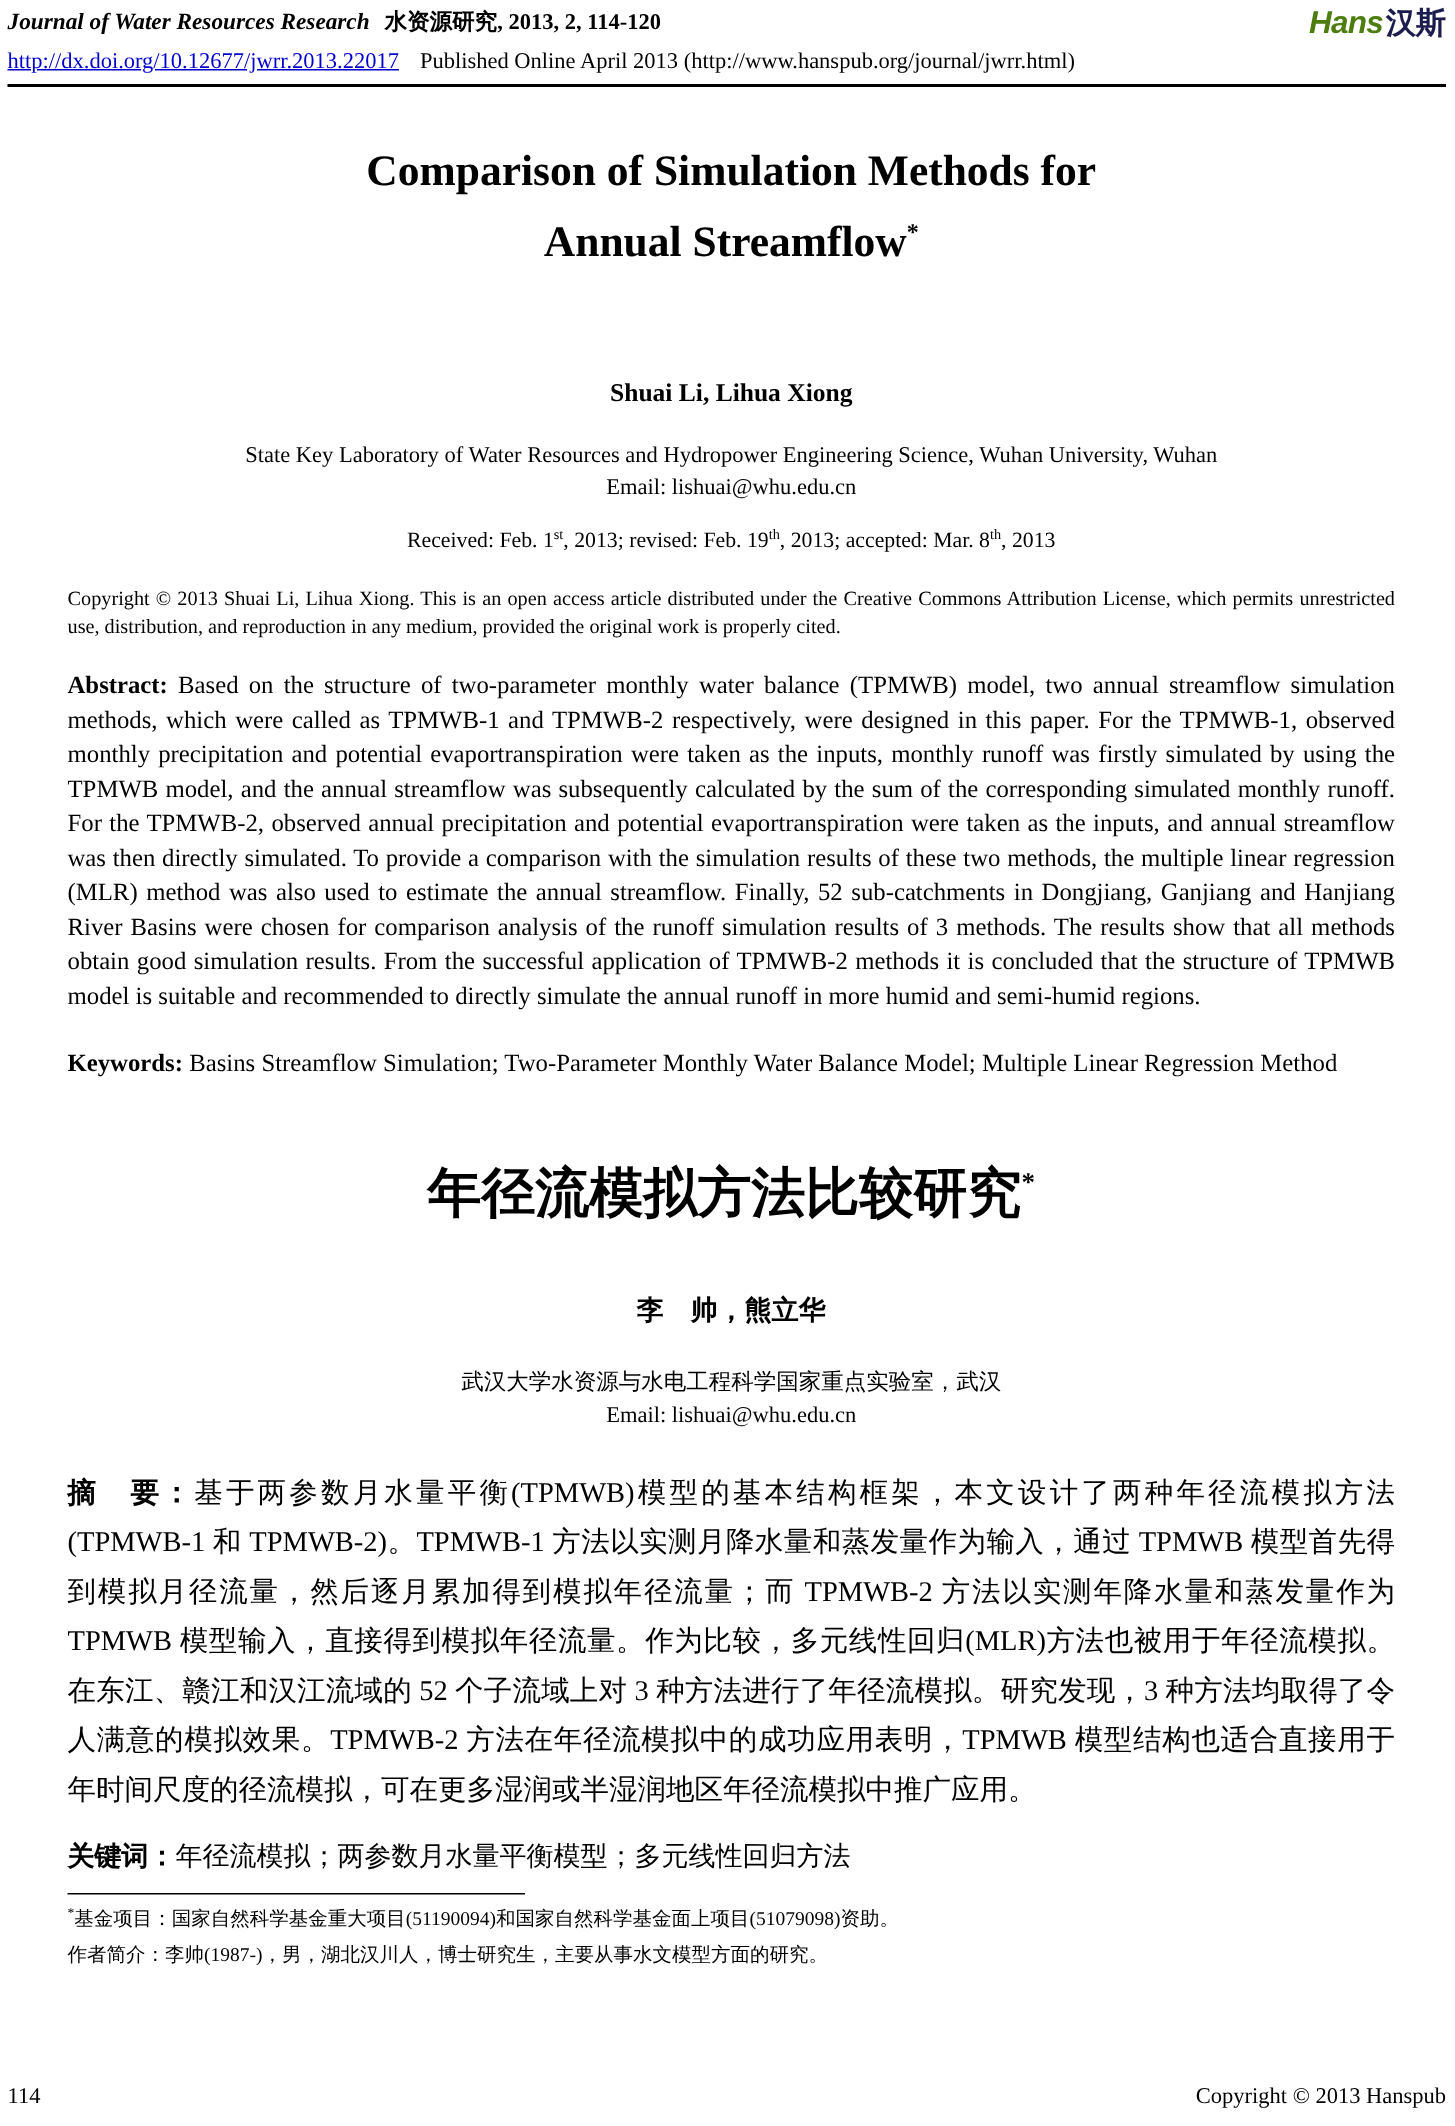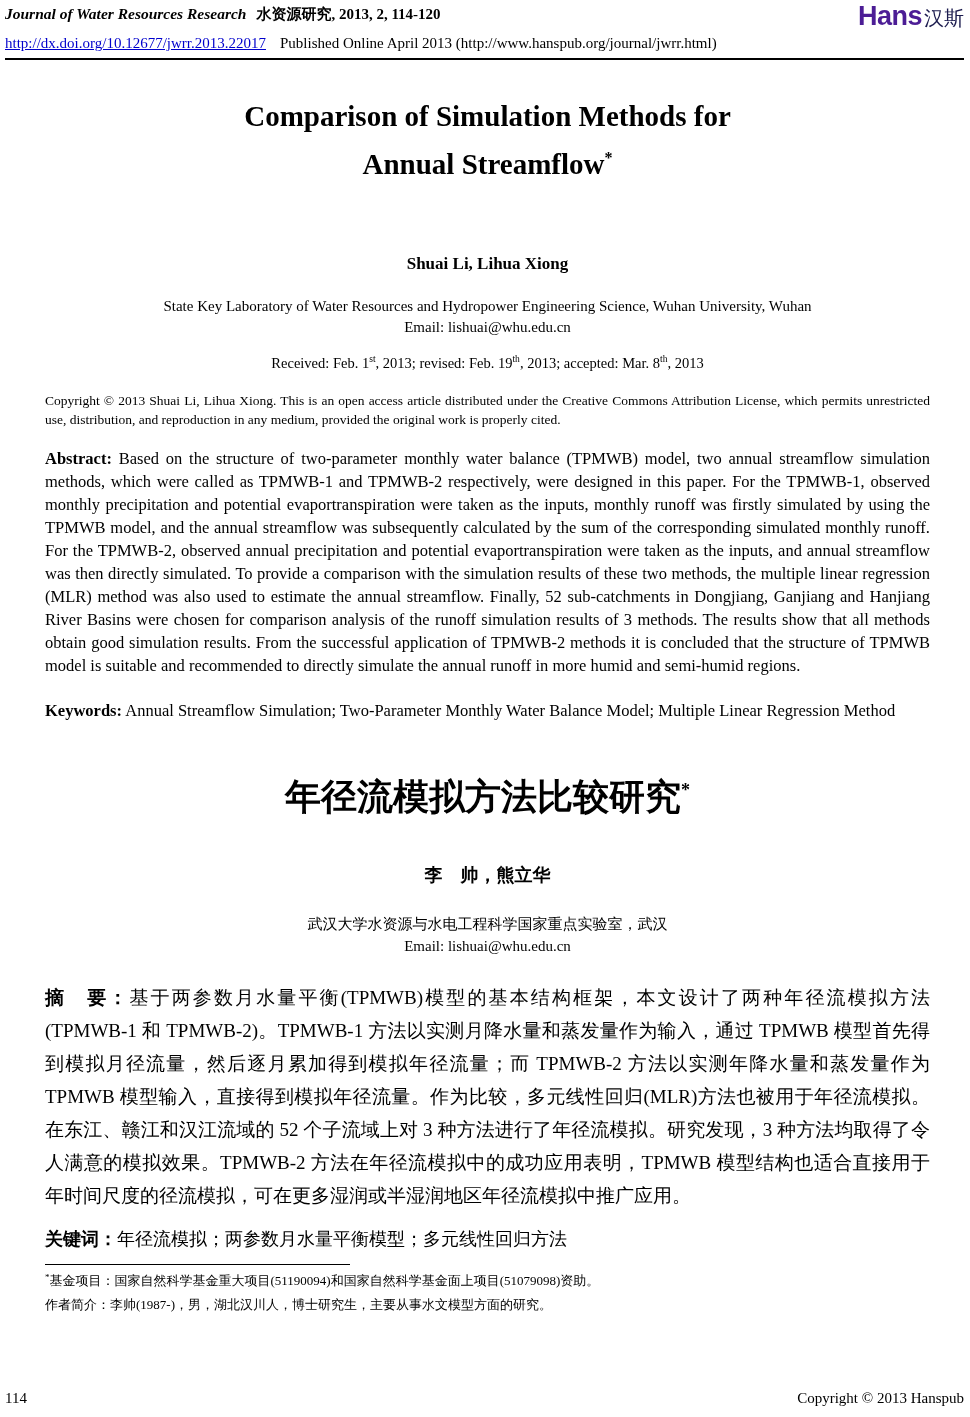--- a/index.html
+++ b/index.html
@@ -12,22 +12,22 @@
     overflow: hidden;
   }
   .page { width: 970px; height: 1417px; position: relative; }
 
   
   .header { padding: 5px 6px 0 5px; }
   .header-row { display: flex; justify-content: space-between; align-items: flex-start; }
   .j-en { font-weight: bold; font-style: italic; font-size: 15.5px; }
   .j-cn { font-weight: bold; font-size: 15px; margin-left: 6px; }
   .logo { white-space: nowrap; line-height: 22px; }
-  .logo-en { color: #4c1d95; font-weight: bold; font-size: 27px; font-family: "Liberation Sans", sans-serif; letter-spacing: -0.5px; }
-  .logo-cn { color: #1b1b4e; font-weight: normal; font-size: 20px; margin-left: 2px; font-family: "Liberation Sans", sans-serif; }
+  .logo-en { color: #4d7c0f; font-weight: bold; font-style: italic; font-size: 21px; font-family: "Liberation Sans", sans-serif; letter-spacing: -0.5px; }
+  .logo-cn { color: #1b1b4e; font-weight: bold; font-size: 20px; margin-left: 2px; font-family: "Liberation Sans", sans-serif; }
   .doi-line { margin-top: 4px; font-size: 15px; }
   .doi { color: #0000cc; text-decoration: underline; }
   .published { margin-left: 14px; }
   .rule { border-bottom: 2.5px solid #000; margin-top: 6px; }
 
   
   .content { margin: 0 40px 0 45px; }
 
   .title { text-align: center; font-size: 29px; font-weight: bold; line-height: 41px; margin-top: 36px; }
   .title sup { font-size: 16px; }
@@ -103,21 +103,21 @@
       <div>State Key Laboratory of Water Resources and Hydropower Engineering Science, Wuhan University, Wuhan</div>
       <div>Email: lishuai@whu.edu.cn</div>
     </div>
 
     <p class="received"><span>Received: Feb. 1</span><sup>st</sup><span>, 2013; revised: Feb. 19</span><sup>th</sup><span>, 2013; accepted: Mar. 8</span><sup>th</sup><span>, 2013</span></p>
 
     <p class="copyright">Copyright © 2013 Shuai Li, Lihua Xiong. This is an open access article distributed under the Creative Commons Attribution License, which permits unrestricted use, distribution, and reproduction in any medium, provided the original work is properly cited.</p>
 
     <p class="abstract"><span class="label">Abstract:</span> <span>Based on the structure of two-parameter monthly water balance (TPMWB) model, two annual streamflow simulation methods, which were called as TPMWB-1 and TPMWB-2 respectively, were designed in this paper. For the TPMWB-1, observed monthly precipitation and potential evaportranspiration were taken as the inputs, monthly runoff was firstly simulated by using the TPMWB model, and the annual streamflow was subsequently calculated by the sum of the corresponding simulated monthly runoff. For the TPMWB-2, observed annual precipitation and potential evaportranspiration were taken as the inputs, and annual streamflow was then directly simulated. To provide a comparison with the simulation results of these two methods, the multiple linear regression (MLR) method was also used to estimate the annual streamflow. Finally, 52 sub-catchments in Dongjiang, Ganjiang and Hanjiang River Basins were chosen for comparison analysis of the runoff simulation results of 3 methods. The results show that all methods obtain good simulation results. From the successful application of TPMWB-2 methods it is concluded that the structure of TPMWB model is suitable and recommended to directly simulate the annual runoff in more humid and semi-humid regions.</span></p>
 
-    <p class="kw"><span class="label">Keywords:</span> <span>Annual Streamflow Simulation; Two-Parameter Monthly Water Balance Model; Multiple Linear Regression Method</span></p>
+    <p class="kw"><span class="label">Keywords:</span> <span>Basins Streamflow Simulation; Two-Parameter Monthly Water Balance Model; Multiple Linear Regression Method</span></p>
 
     <h1 class="cn-title"><span>年径流模拟方法比较研究</span><sup>*</sup></h1>
 
     <p class="cn-authors">李　帅，熊立华</p>
 
     <div class="cn-affil-block">
       <div>武汉大学水资源与水电工程科学国家重点实验室，武汉</div>
       <div>Email: lishuai@whu.edu.cn</div>
     </div>
 

